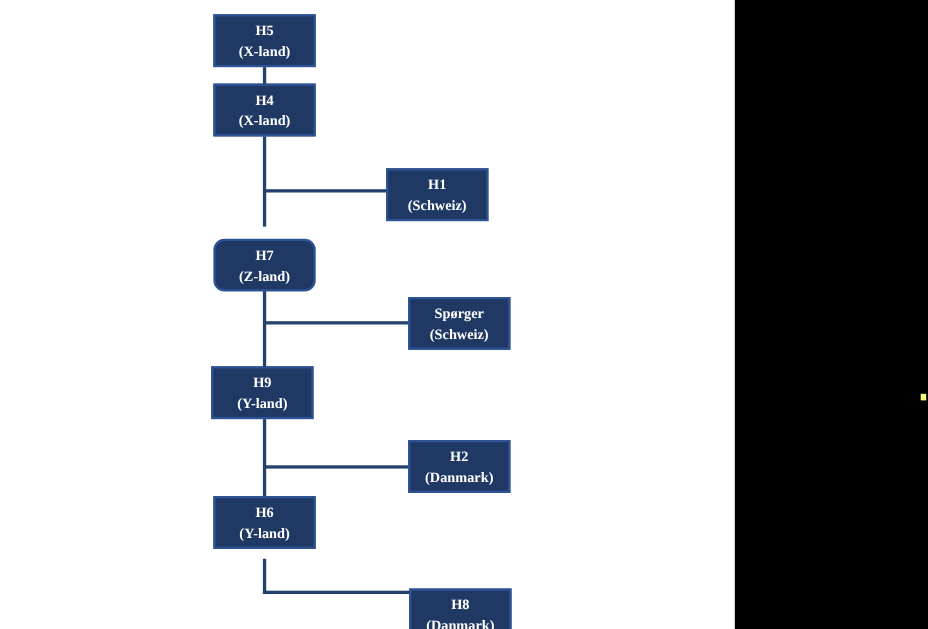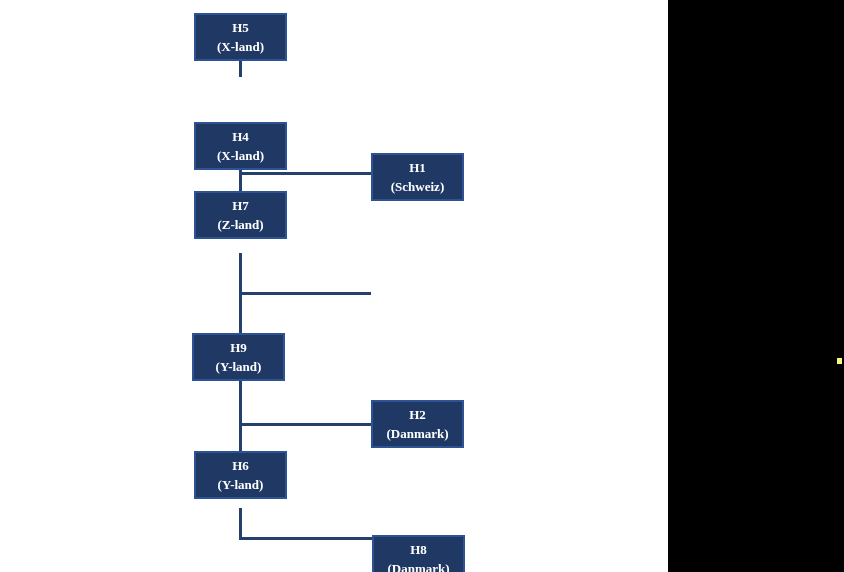--- a/index.html
+++ b/index.html
@@ -64,45 +64,49 @@
 </head>
 <body>
 
 <div id="screen">
 
   <div class="node" style="left:194px; top:13px;">
     <div>H5</div>
     <div>(X-land)</div>
   </div>
 
-  <div class="node" style="left:194px; top:76px;margin-top:46px;">
+  <div class="node" style="left:194px; top:76px;">
     <div>H4</div>
     <div>(X-land)</div>
   </div>
 
-  <div class="node" style="left:194px; top:191px;">
+  <div class="node" style="left:194px; top:217px;border-radius:10px;">
     <div>H7</div>
     <div>(Z-land)</div>
   </div>
 
   <div class="node" style="left:192px; top:333px;">
     <div>H9</div>
     <div>(Y-land)</div>
   </div>
 
   <div class="node" style="left:194px; top:451px;">
     <div>H6</div>
     <div>(Y-land)</div>
   </div>
 
-  <div class="node" style="left:371px; top:153px;">
+  <div class="node" style="left:351px; top:153px;">
     <div>H1</div>
     <div>(Schweiz)</div>
   </div>
 
+  <div class="node" style="left:371px; top:270px;">
+    <div>Spørger</div>
+    <div>(Schweiz)</div>
+  </div>
 
   <div class="node" style="left:371px; top:400px;">
     <div>H2</div>
     <div>(Danmark)</div>
   </div>
 
   <div class="node" style="left:372px; top:516px;margin-top:19px;">
     <div>H8</div>
     <div>(Danmark)</div>
   </div>

